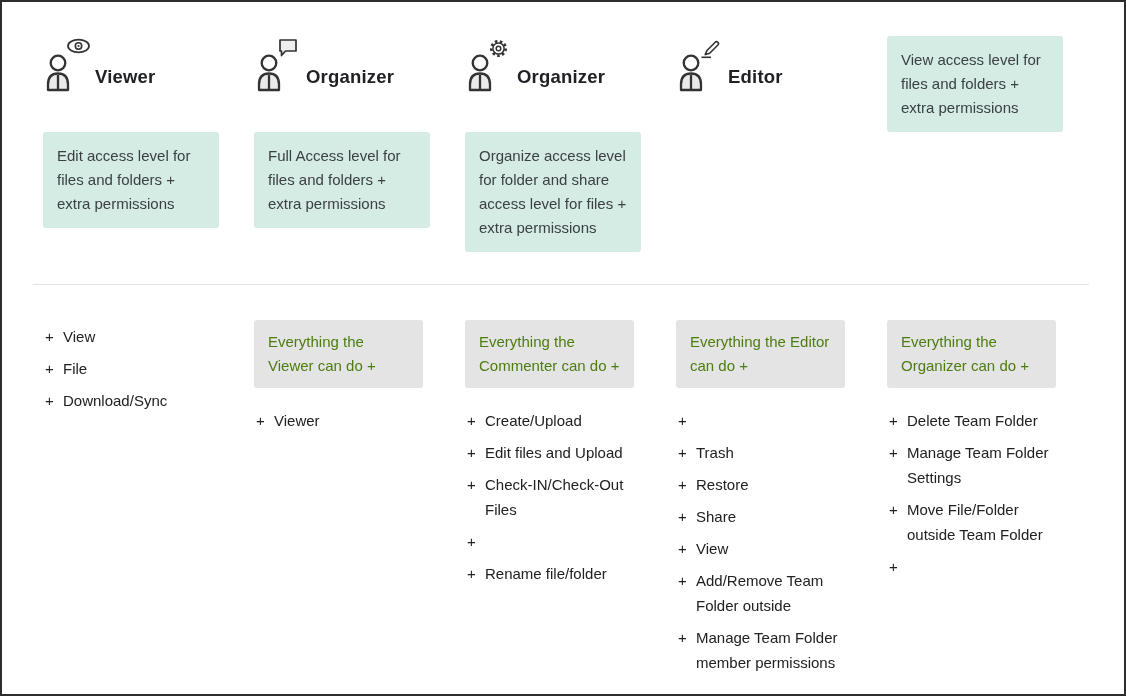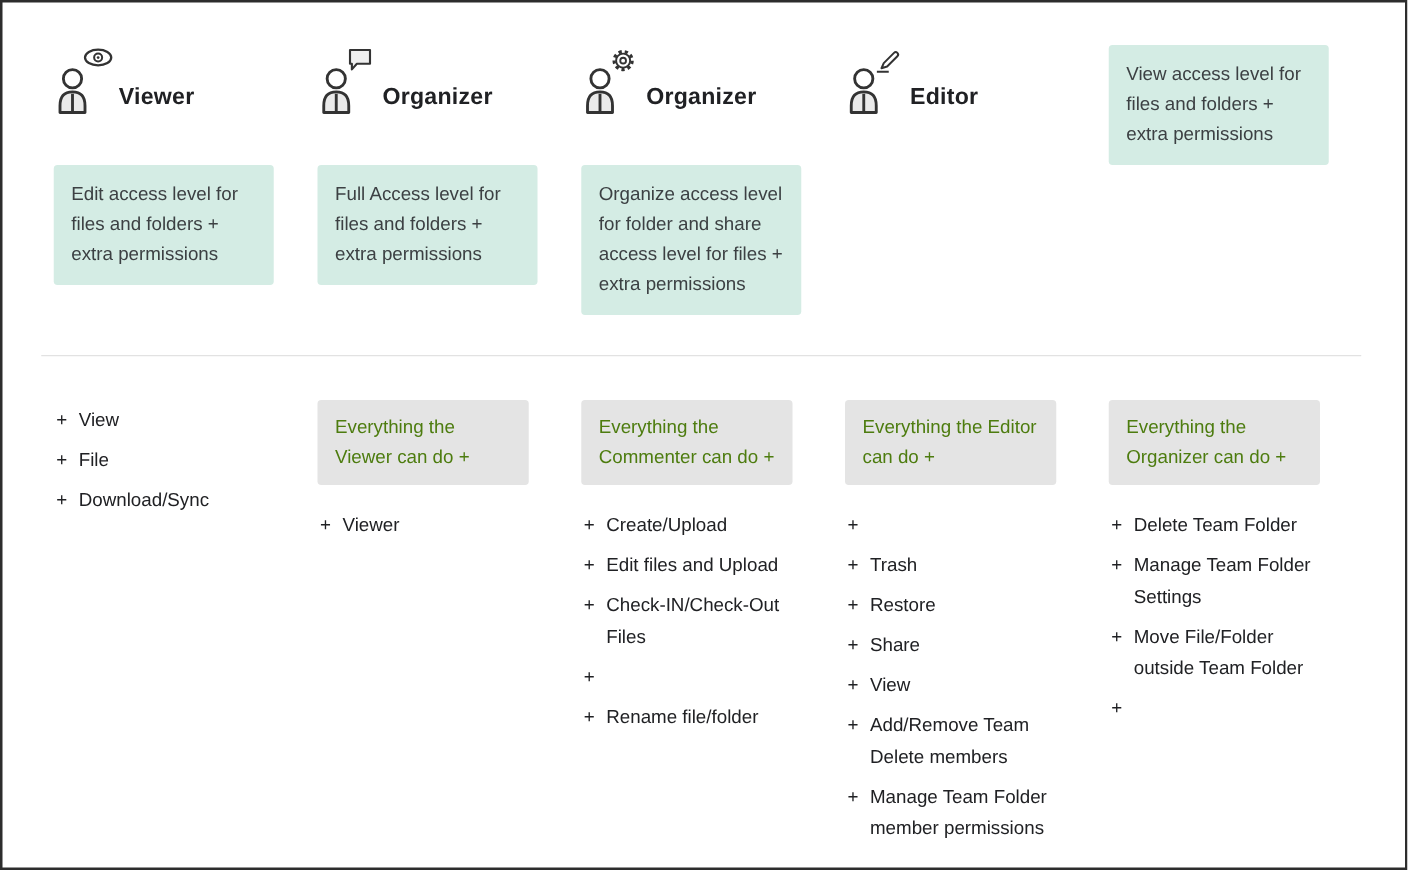--- a/index.html
+++ b/index.html
@@ -247,21 +247,21 @@
           <li class="perm-item">
             <span class="plus">+</span>
             <span class="perm-text">Share</span>
           </li>
           <li class="perm-item">
             <span class="plus">+</span>
             <span class="perm-text">View</span>
           </li>
           <li class="perm-item">
             <span class="plus">+</span>
-            <span class="perm-text">Add/Remove Team Delete members</span>
+            <span class="perm-text">Add/Remove Team Folder outside</span>
           </li>
           <li class="perm-item">
             <span class="plus">+</span>
             <span class="perm-text">Manage Team Folder member permissions</span>
           </li>
         </ul>
     </div>
 
     <div class="col-list">
       <div class="inherit-box">Everything the Organizer can do +</div>

